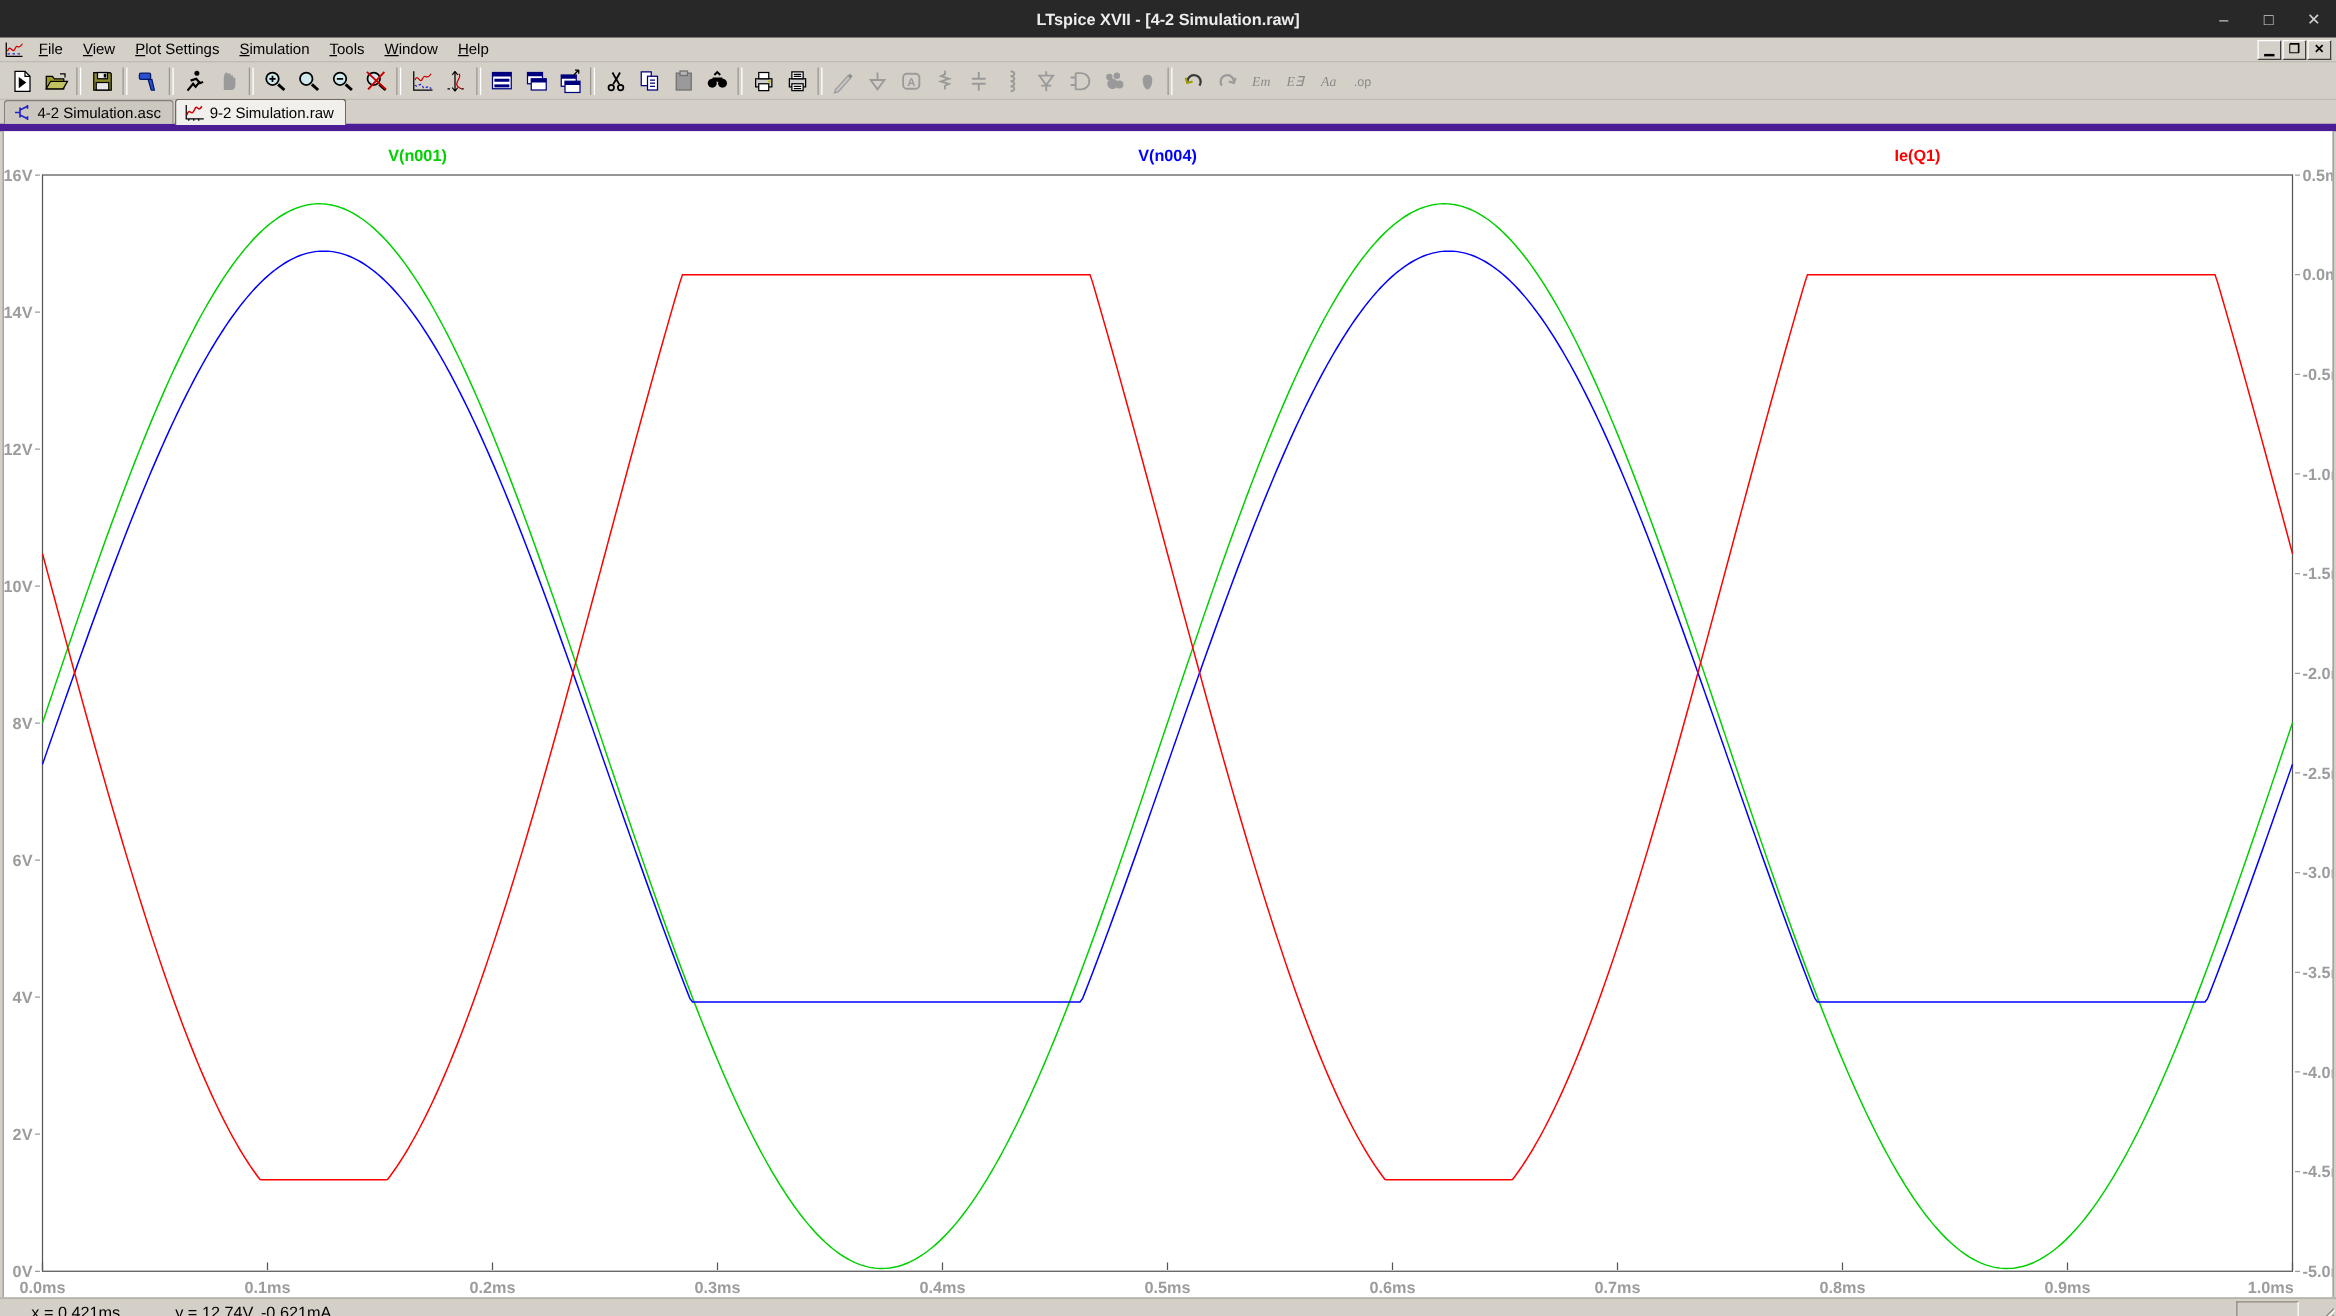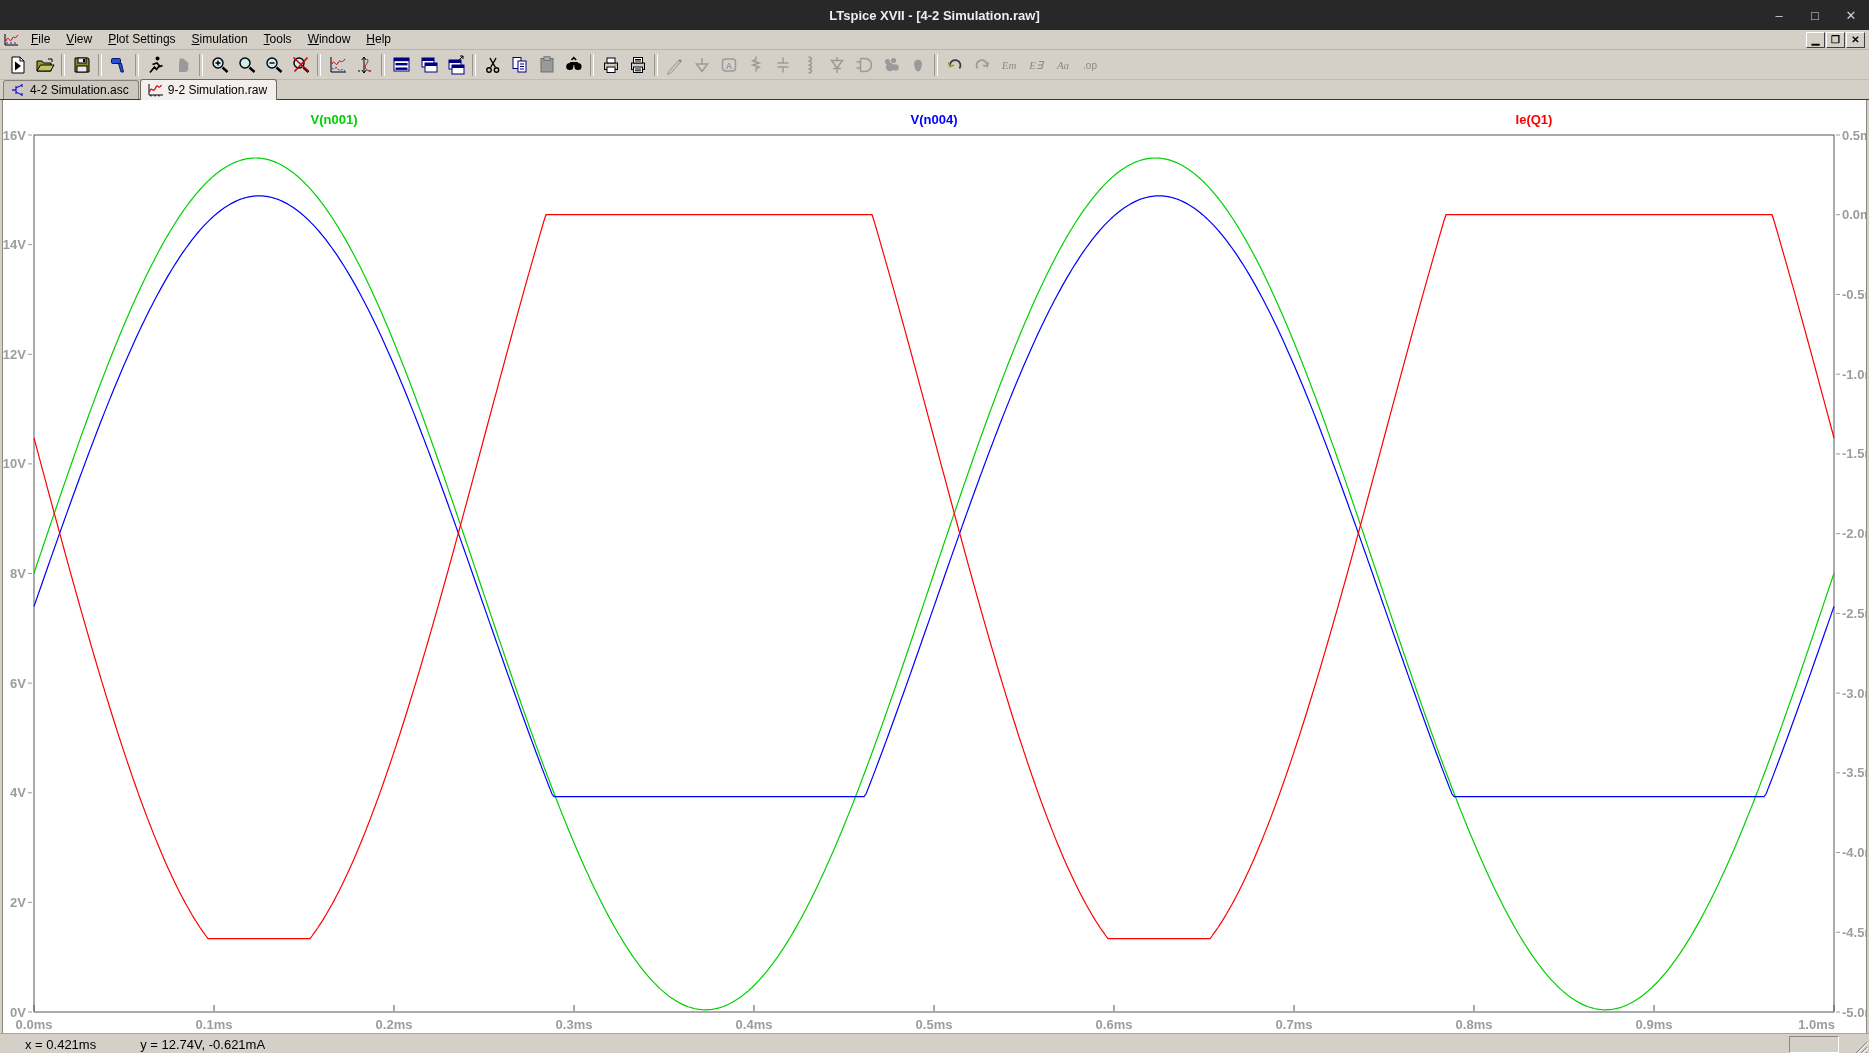--- a/index.html
+++ b/index.html
@@ -24,21 +24,21 @@
   .mdi-btn{width:17px;height:14px;background:#d4d0c8;border-top:1px solid #fff;border-left:1px solid #fff;
            border-right:1px solid #404040;border-bottom:1px solid #404040;display:flex;align-items:center;
            justify-content:center;font-size:10px;font-weight:bold;color:#000;line-height:1;}
   
   .toolbar{height:29px;background:#d4d0c8;display:flex;align-items:center;padding:0 4px;
            border-bottom:1px solid #c0bcb4;flex:0 0 auto;}
   .tbtn{width:27px;height:26px;display:flex;align-items:center;justify-content:center;}
   .tsep{width:2px;height:22px;margin:0 3px;border-left:1px solid #9a968e;border-right:1px solid #ffffff;}
   
   .tabbar{height:19px;background:#d4d0c8;display:flex;align-items:flex-end;padding-left:3px;
-          flex:0 0 auto;border-bottom:1px solid #4c1d95;}
+          flex:0 0 auto;border-bottom:6px solid #4c1d95;}
   .tab{display:flex;align-items:center;gap:4px;font-size:12px;color:#000;padding:1px 9px 2px 6px;
        background:#ccc8c0;border:1px solid #858179;border-bottom:none;
        border-top-left-radius:3px;border-top-right-radius:3px;height:15px;margin-right:1px;}
   .tab.active{background:#f2f0ec;height:17px;border-color:#6f6b63;position:relative;top:1px;}
   .tab .ticon{display:flex;align-items:center;}
   
   .plotpane{flex:1 1 auto;background:#ffffff;margin:0 2px;border-left:1px solid #8c8880;
             border-right:1px solid #8c8880;position:relative;}
   .plotpane svg{display:block;width:100%;height:100%;}
   

